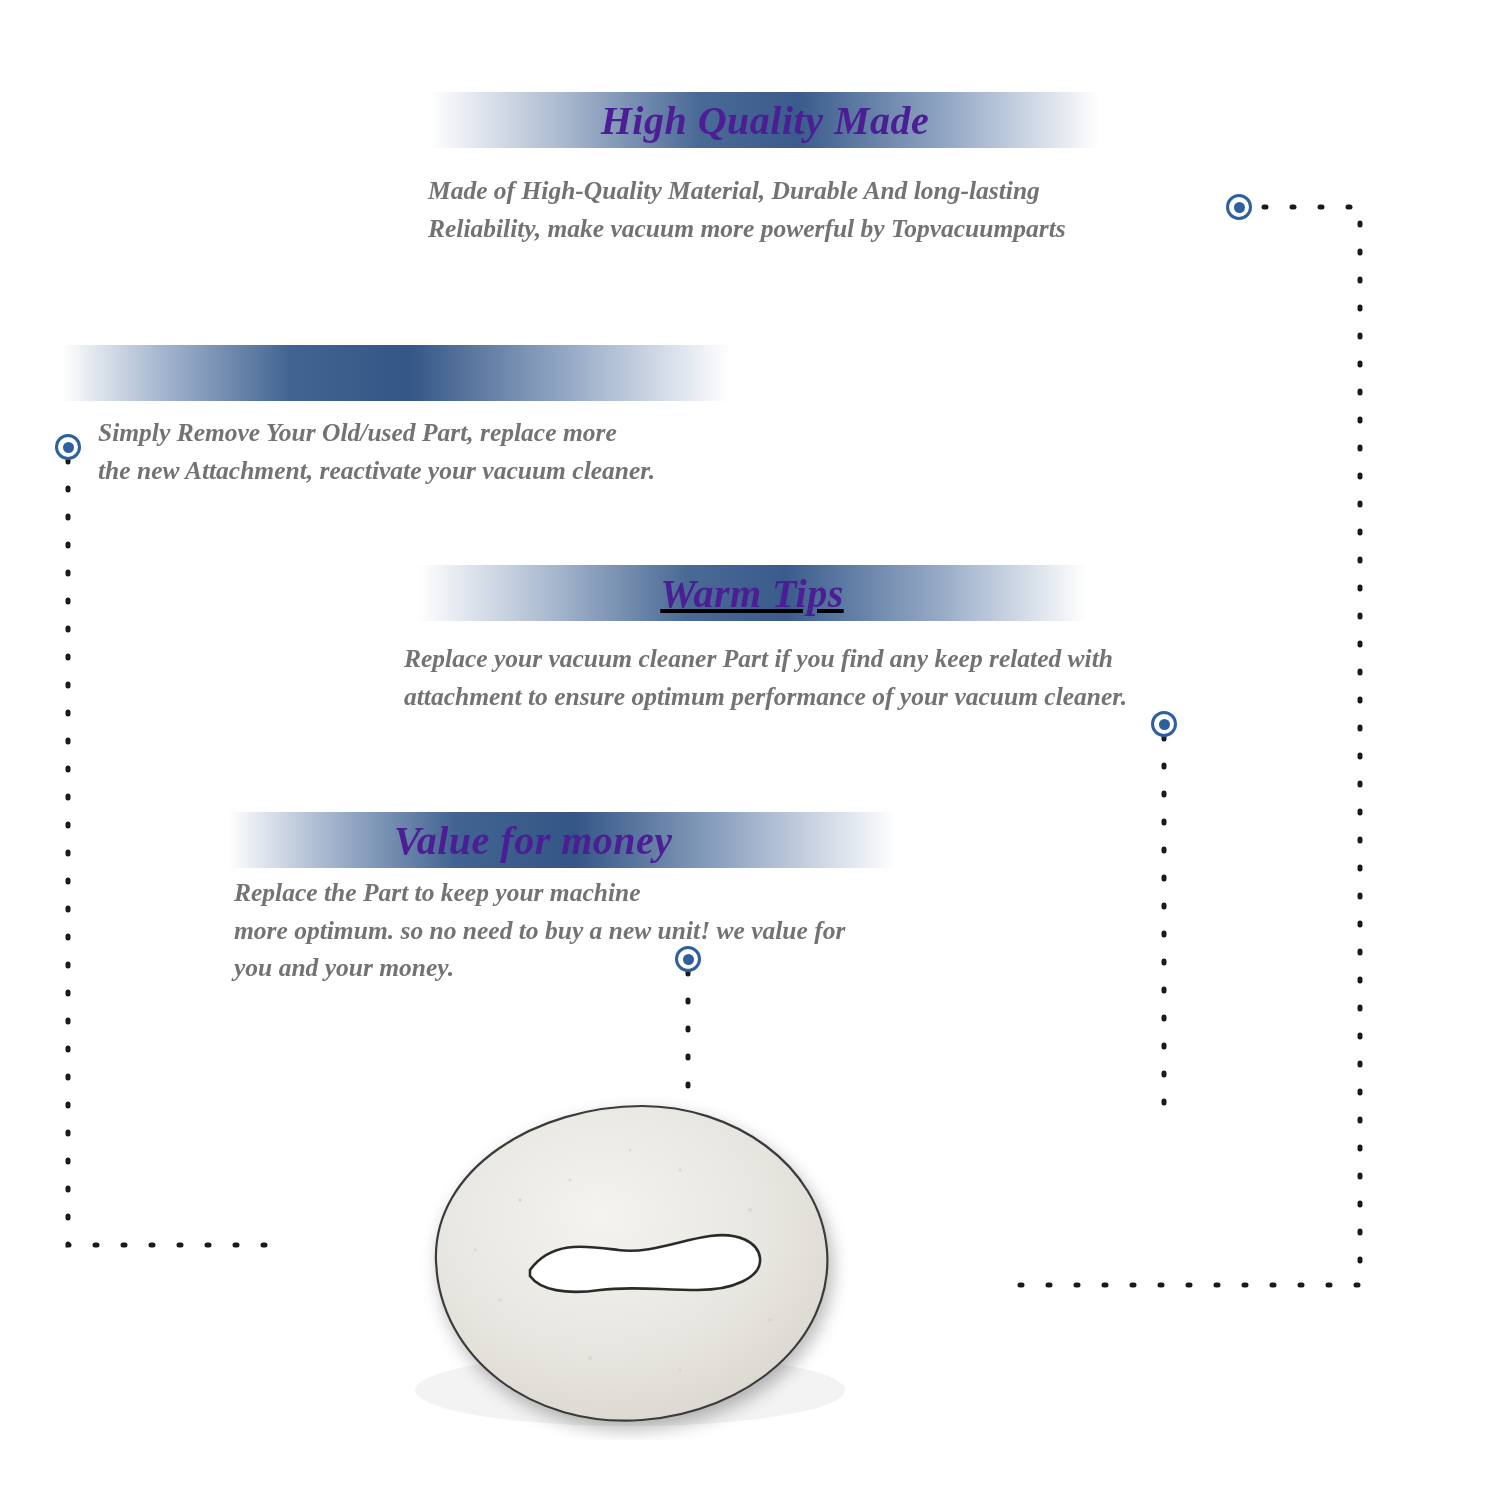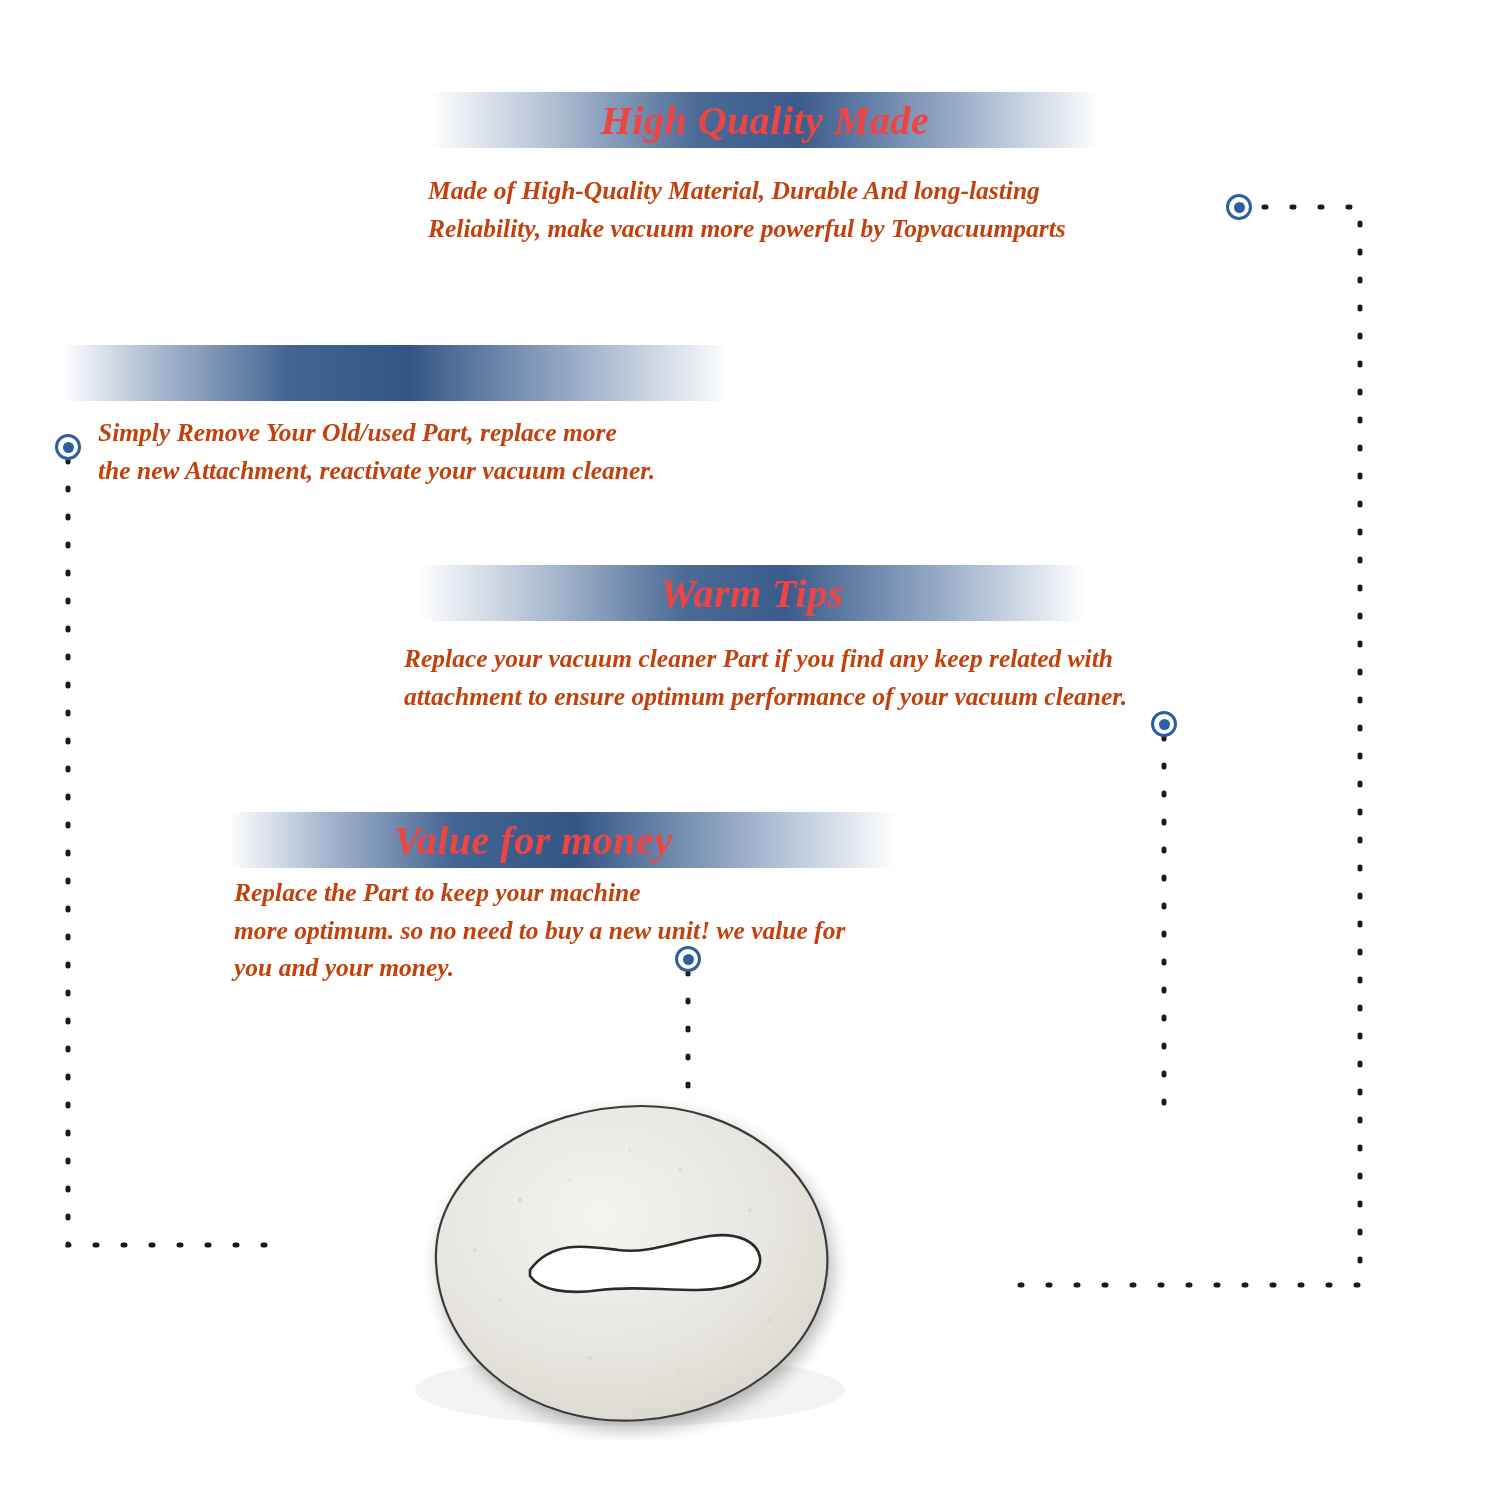--- a/index.html
+++ b/index.html
@@ -25,37 +25,37 @@
     height: 56px;
     display: flex;
     align-items: center;
     box-sizing: border-box;
   }
   .banner-title {
     position: relative;
     z-index: 2;
     font-style: italic;
     font-weight: bold;
-    color: #ef4444;
+    color: #4c1d95;
     font-size: 40px;
     letter-spacing: 0.5px;
     white-space: nowrap;
   }
   .banner-bg {
     position: absolute;
     top: 0;
     left: 0;
     right: 0;
     bottom: 0;
     z-index: 1;
   }
   .body-text {
     font-style: italic;
     font-weight: bold;
-    color: #c2410c;
+    color: #737373;
     font-size: 25.5px;
     line-height: 1.48;
     white-space: pre-line;
   }
 
   
   .grad-center .banner-bg {
     background: linear-gradient(to right,
       rgba(255,255,255,1) 0%,
       rgba(178,192,212,1) 18%,
@@ -145,21 +145,21 @@
 
   <div class="feature grad-left" style="left:62px; top:345px; width:668px;">
     <div class="banner" style="padding-left:172px;">
       <div class="banner-bg"></div>
     </div>
   </div>
   <div class="body-text" style="position:absolute; left:98px; top:414px; width:720px;">Simply Remove Your Old/used Part, replace more
 the new Attachment, reactivate your vacuum cleaner.</div>
 
   <div class="feature grad-center" style="left:418px; top:565px; width:668px;">
-    <div class="banner" style="justify-content:center;">
+    <div class="banner" style="justify-content:center;text-decoration:underline;">
       <div class="banner-bg"></div>
       <span class="banner-title">Warm Tips</span>
     </div>
   </div>
   <div class="body-text" style="position:absolute; left:404px; top:640px; width:860px;">Replace your vacuum cleaner Part if you find any keep related with
  attachment to ensure optimum performance of your vacuum cleaner.</div>
 
   <div class="feature grad-left" style="left:228px; top:812px; width:668px;text-align:right;">
     <div class="banner" style="padding-left:166px;">
       <div class="banner-bg"></div>

